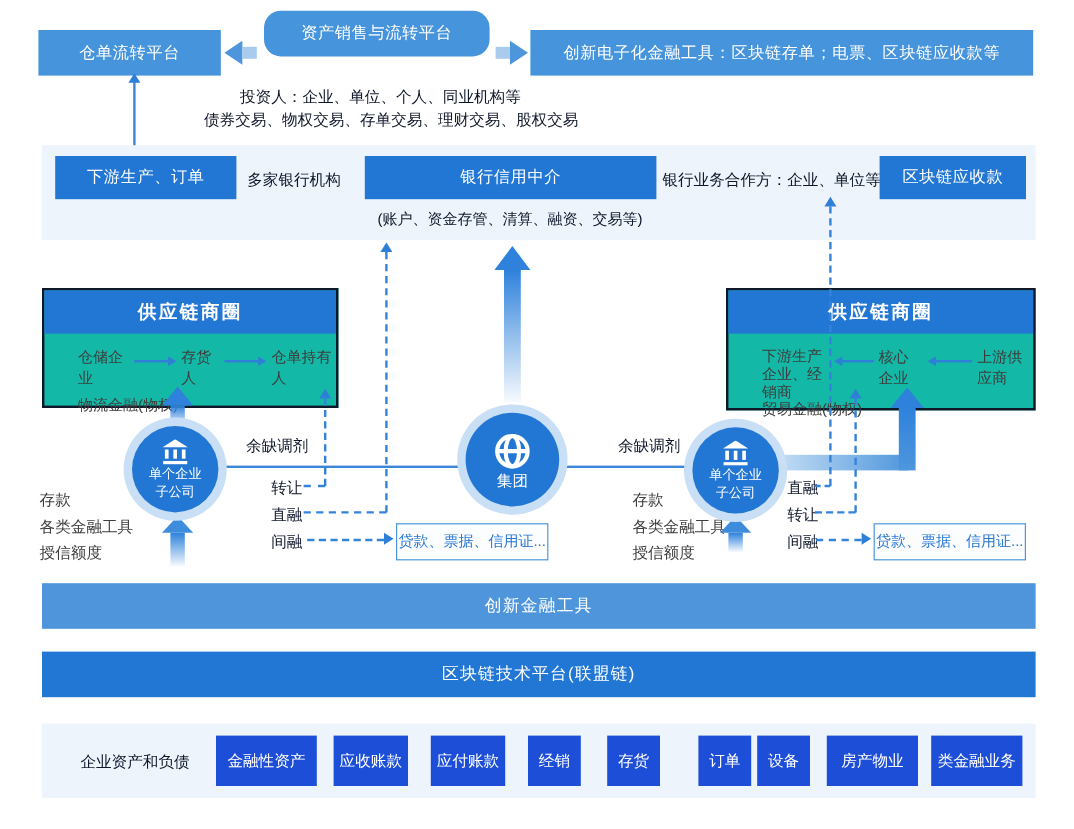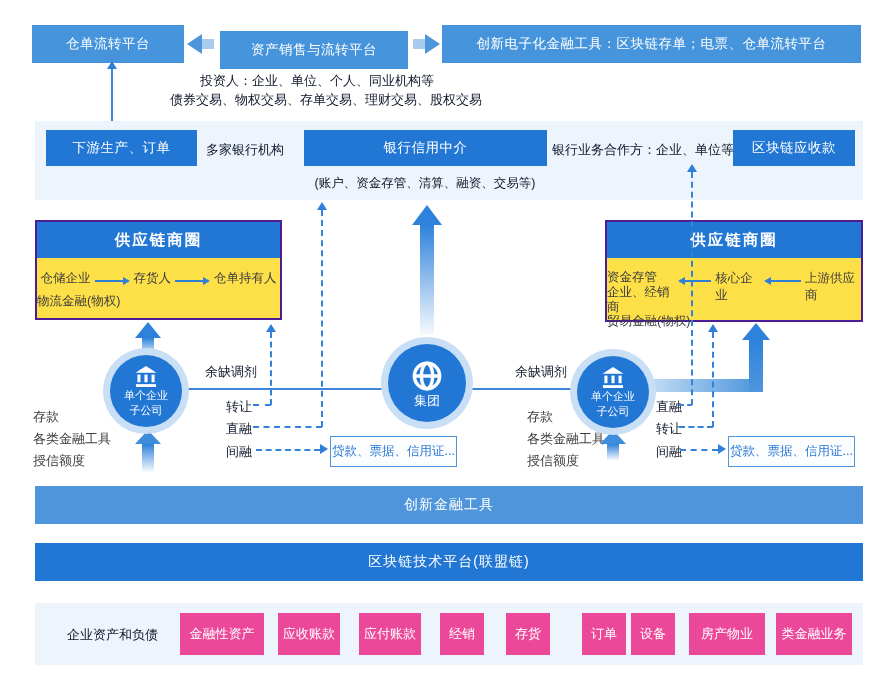--- a/index.html
+++ b/index.html
@@ -4,25 +4,25 @@
 <style>
   html,body{margin:0;padding:0;background:#fff;}
   #canvas{position:relative;width:895px;height:691px;background:#fff;overflow:hidden;
           font-family:Liberation Sans, sans-serif;color:#3d3d3d;}
   .box-mid{position:absolute;background:#4694DB;color:#fff;display:flex;align-items:center;
            justify-content:center;font-size:13.5px;letter-spacing:.5px;}
   .box-dark{position:absolute;background:#2277D5;color:#fff;display:flex;align-items:center;
             justify-content:center;font-size:13.5px;letter-spacing:.5px;}
   .band-light{position:absolute;background:#EDF4FC;}
   .lbl{position:absolute;font-size:13px;color:#0f172a;white-space:nowrap;}
-  .chain{position:absolute;background:#fde047;border:2px solid #4c1d95;box-sizing:border-box;}
+  .chain{position:absolute;background:#14b8a6;border:2px solid #0f172a;box-sizing:border-box;margin-top:20px;}
   .chain-head{position:absolute;top:0;left:0;right:0;height:36px;background:#2277D5;color:#fff;
               display:flex;align-items:center;justify-content:center;font-size:15.5px;
               font-weight:bold;letter-spacing:2px;}
-  .chain-body{position:absolute;top:36px;left:0;right:0;bottom:0;font-size:12.5px;color:#3c3c3c;}
+  .chain-body{position:absolute;top:36px;left:0;right:0;bottom:0;font-size:12.5px;color:#3c3c3c;padding-left:28px;}
   .flow-row{display:flex;justify-content:center;align-items:flex-start;padding-top:12px;}
   .flow-note{margin-top:6px;}
   .fl-line{display:inline-block;height:2px;background:#2F7FD8;}
   .fl-tip{display:inline-block;width:0;height:0;}
   .tipR{border-top:4.5px solid transparent;border-bottom:4.5px solid transparent;border-left:7px solid #2F7FD8;}
   .tipL{border-top:4.5px solid transparent;border-bottom:4.5px solid transparent;border-right:7px solid #2F7FD8;}
   .harrow{display:inline-flex;align-items:center;margin:0 4px;margin-top:7px;}
   .ring{position:absolute;border-radius:50%;background:#C9DFF5;z-index:4;}
   .disc{position:absolute;border-radius:50%;background:#2277D5;color:#fff;display:flex;
         flex-direction:column;align-items:center;justify-content:center;z-index:5;}
@@ -33,21 +33,21 @@
   .tri-up{position:absolute;width:0;height:0;border-left:5px solid transparent;
           border-right:5px solid transparent;border-bottom:8px solid #2F7FD8;z-index:6;}
   .tri-right{position:absolute;width:0;height:0;border-top:5px solid transparent;
              border-bottom:5px solid transparent;border-left:8px solid #2F7FD8;z-index:6;}
   .thick-head{position:absolute;width:0;height:0;z-index:3;}
   .thick-shaft{position:absolute;background:linear-gradient(to top,rgba(190,216,242,.12),#2E82DC);z-index:3;}
   .loanbox{position:absolute;background:#FCFDFF;border:1.5px solid #4E96DC;box-sizing:border-box;
            color:#2878D2;font-size:12.5px;display:flex;align-items:center;justify-content:center;z-index:7;}
   .bigband{position:absolute;left:35px;width:828px;height:38px;color:#fff;font-size:14px;
            display:flex;align-items:center;justify-content:center;letter-spacing:1px;}
-  .asset-box{position:absolute;top:613px;height:42px;background:#ec4899;color:#fff;font-size:13px;
+  .asset-box{position:absolute;top:613px;height:42px;background:#1d4ed8;color:#fff;font-size:13px;
              display:flex;align-items:center;justify-content:center;}
   .arrow-glyph{position:absolute;display:flex;align-items:center;}
   .glyph-tail{width:12px;height:10px;background:#A9CCEE;}
   .glyph-triL{width:0;height:0;border-top:10px solid transparent;border-bottom:10px solid transparent;
               border-right:15px solid #4E96DC;}
   .glyph-triR{width:0;height:0;border-top:10px solid transparent;border-bottom:10px solid transparent;
               border-left:15px solid #4E96DC;}
   .fin-list{position:absolute;font-size:13px;line-height:22px;color:#3d3d3d;white-space:nowrap;}
   .stack{display:flex;flex-direction:column;line-height:15px;}
 </style>
@@ -56,28 +56,28 @@
 
 <div id="canvas">
 
   <div class="box-mid" style="left:32px;top:25px;width:152px;height:38px;">仓单流转平台</div>
 
   <div class="arrow-glyph" style="left:187px;top:34px;">
     <span class="glyph-triL"></span>
     <span class="glyph-tail"></span>
   </div>
 
-  <div class="box-mid" style="left:220px;top:31px;width:188px;height:38px;">资产销售与流转平台</div>
+  <div class="box-mid" style="left:220px;top:9px;width:188px;height:38px;border-radius:14px;">资产销售与流转平台</div>
 
   <div class="arrow-glyph" style="left:413px;top:34px;">
     <span class="glyph-tail"></span>
     <span class="glyph-triR"></span>
   </div>
 
-  <div class="box-mid" style="left:442px;top:25px;width:419px;height:38px;">创新电子化金融工具：区块链存单；电票、仓单流转平台</div>
+  <div class="box-mid" style="left:442px;top:25px;width:419px;height:38px;">创新电子化金融工具：区块链存单；电票、区块链应收款等</div>
 
   <div class="lbl" style="left:200px;top:72px;">投资人：企业、单位、个人、同业机构等</div>
   <div class="lbl" style="left:170px;top:91px;">债券交易、物权交易、存单交易、理财交易、股权交易</div>
 
   <div class="solid-line" style="left:111px;top:68px;width:2px;height:53px;"></div>
   <div class="tri-up" style="left:107px;top:61px;"></div>
 
   <div class="band-light" style="left:35px;top:121px;width:828px;height:79px;"></div>
   <div class="box-dark" style="left:46px;top:130px;width:151px;height:36px;">下游生产、订单</div>
   <div class="lbl" style="left:206px;top:141px;">多家银行机构</div>
@@ -104,21 +104,21 @@
       </div>
       <div class="flow-note">物流金融(物权)</div>
     </div>
   </div>
 
   <div class="chain" style="left:605px;top:220px;width:258px;height:102px;">
     <div class="chain-head">供应链商圈</div>
     <div class="chain-body">
       <div class="flow-row">
         <span class="stack">
-          <span>资金存管</span>
+          <span>下游生产</span>
           <span>企业、经销商</span>
         </span>
         <span class="harrow">
           <i class="fl-tip tipL"></i>
           <i class="fl-line" style="width:26px;"></i>
         </span>
         <span>核心企业</span>
         <span class="harrow">
           <i class="fl-tip tipL"></i>
           <i class="fl-line" style="width:30px;"></i>

